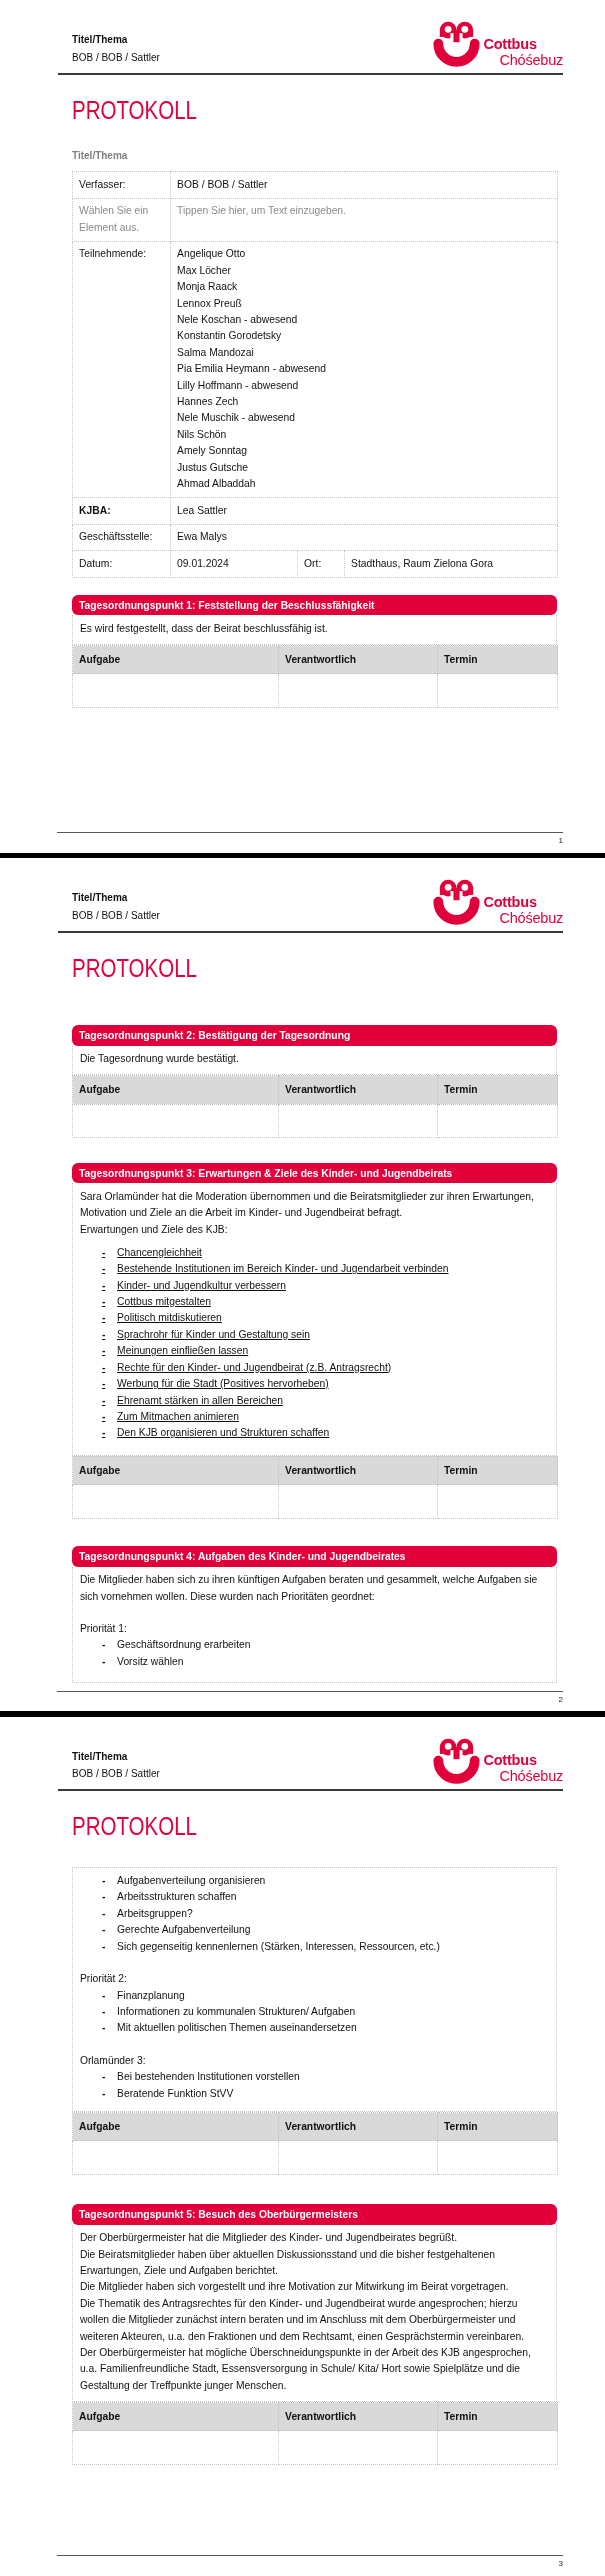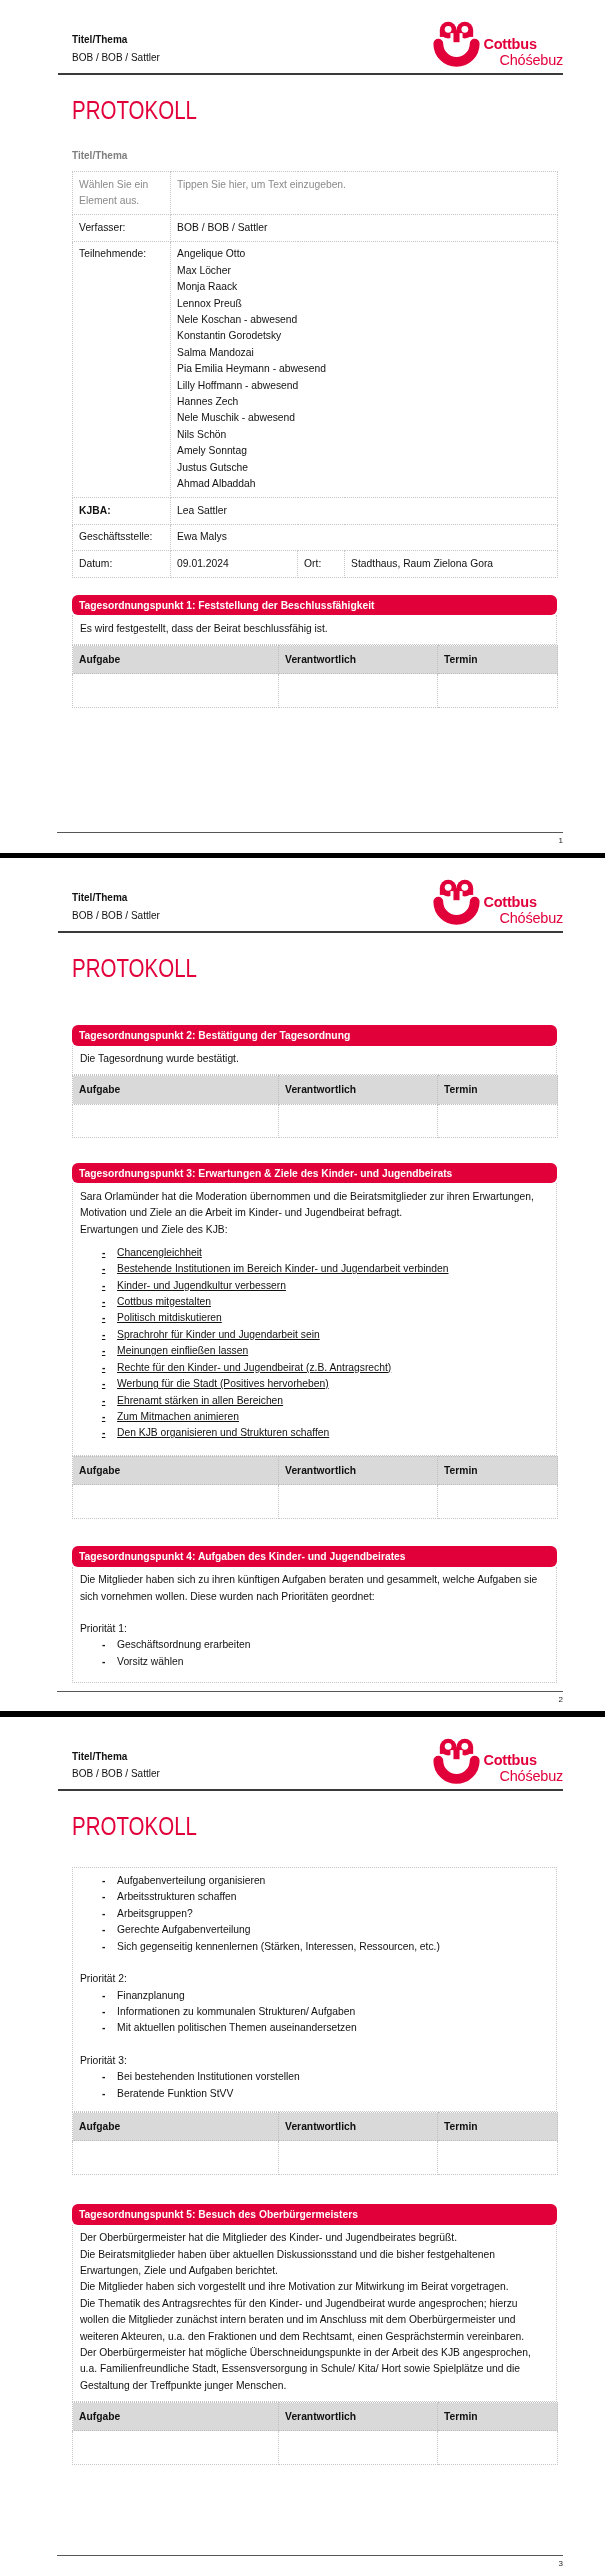--- a/index.html
+++ b/index.html
@@ -102,26 +102,26 @@
 
   <table class="meta-table">
     <colgroup>
         <col style="width:98px">
         <col style="width:127px">
         <col style="width:47px">
         <col style="width:213px">
       </colgroup>
     <tbody>
         <tr>
+      <td>Verfasser:</td>
+      <td colspan="3">BOB / BOB / Sattler</td>
+    </tr>
+    <tr>
       <td class="muted">Wählen Sie ein Element aus.</td>
       <td colspan="3" class="muted">Tippen Sie hier, um Text einzugeben.</td>
-    </tr>
-    <tr>
-      <td>Verfasser:</td>
-      <td colspan="3">BOB / BOB / Sattler</td>
     </tr>
     <tr>
       <td>Teilnehmende:</td>
       <td colspan="3">
             <div class="name-line">Angelique Otto</div>
             <div class="name-line">Max Löcher</div>
             <div class="name-line">Monja Raack</div>
             <div class="name-line">Lennox Preuß</div>
             <div class="name-line">Nele Koschan - abwesend</div>
             <div class="name-line">Konstantin Gorodetsky</div>
@@ -243,21 +243,21 @@
     <div class="top-bar">Tagesordnungspunkt 3: Erwartungen &amp; Ziele des Kinder- und Jugendbeirats</div>
     <div class="top-body">
       <div>Sara Orlamünder hat die Moderation übernommen und die Beiratsmitglieder zur ihren Erwartungen, Motivation und Ziele an die Arbeit im Kinder- und Jugendbeirat befragt.</div>
       <div>Erwartungen und Ziele des KJB:</div>
       <div class="bullets gap-top">
           <div class="bullet">Chancengleichheit</div>
           <div class="bullet">Bestehende Institutionen im Bereich Kinder- und Jugendarbeit verbinden</div>
           <div class="bullet">Kinder- und Jugendkultur verbessern</div>
           <div class="bullet">Cottbus mitgestalten</div>
           <div class="bullet">Politisch mitdiskutieren</div>
-          <div class="bullet">Sprachrohr für Kinder und Jugendarbeit sein</div>
+          <div class="bullet">Sprachrohr für Kinder und Gestaltung sein</div>
           <div class="bullet">Meinungen einfließen lassen</div>
           <div class="bullet">Rechte für den Kinder- und Jugendbeirat (z.B. Antragsrecht)</div>
           <div class="bullet">Werbung für die Stadt (Positives hervorheben)</div>
           <div class="bullet">Ehrenamt stärken in allen Bereichen</div>
           <div class="bullet">Zum Mitmachen animieren</div>
           <div class="bullet">Den KJB organisieren und Strukturen schaffen</div>
         </div>
       <div style="height:6.1px"></div>
     </div>
     <table class="ttable">
@@ -339,21 +339,21 @@
           <div class="bullet">Sich gegenseitig kennenlernen (Stärken, Interessen, Ressourcen, etc.)</div>
         </div>
       <div class="blank"></div>
       <div>Priorität 2:</div>
       <div class="bullets">
           <div class="bullet">Finanzplanung</div>
           <div class="bullet">Informationen zu kommunalen Strukturen/ Aufgaben</div>
           <div class="bullet">Mit aktuellen politischen Themen auseinandersetzen</div>
         </div>
       <div class="blank"></div>
-      <div>Priorität 3:</div>
+      <div>Orlamünder 3:</div>
       <div class="bullets">
           <div class="bullet">Bei bestehenden Institutionen vorstellen</div>
           <div class="bullet">Beratende Funktion StVV</div>
         </div>
     </div>
     <table class="ttable">
       <colgroup>
           <col style="width:206px">
           <col style="width:159px">
           <col>

